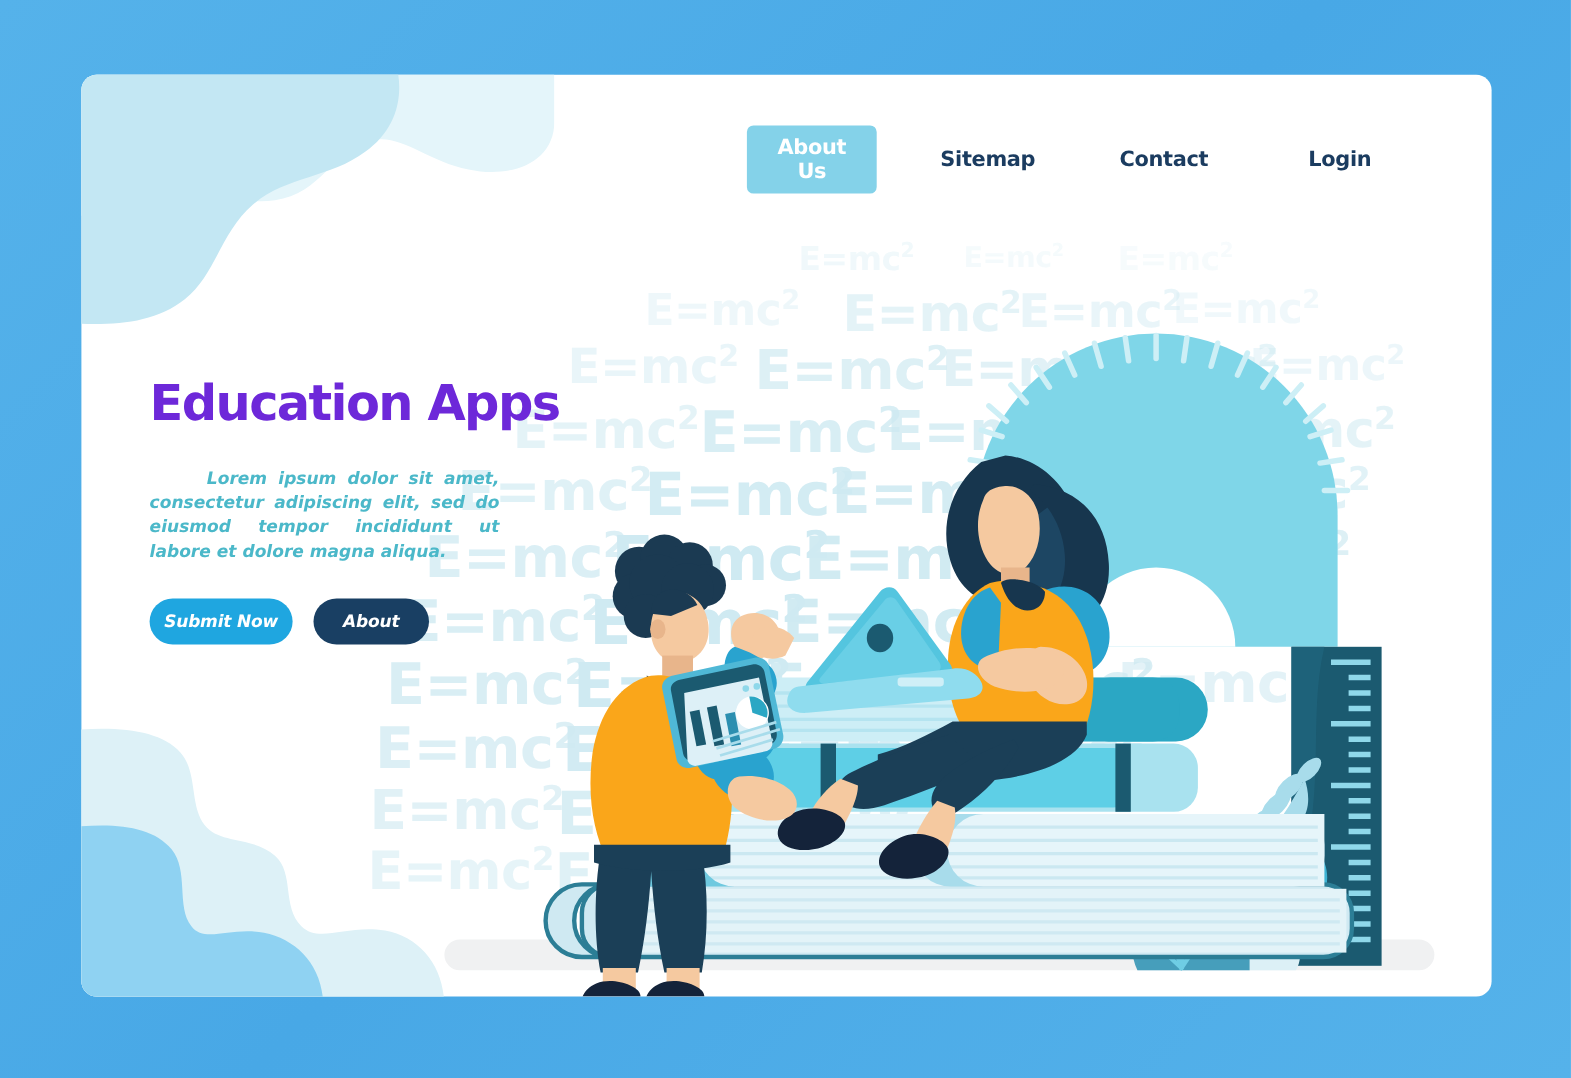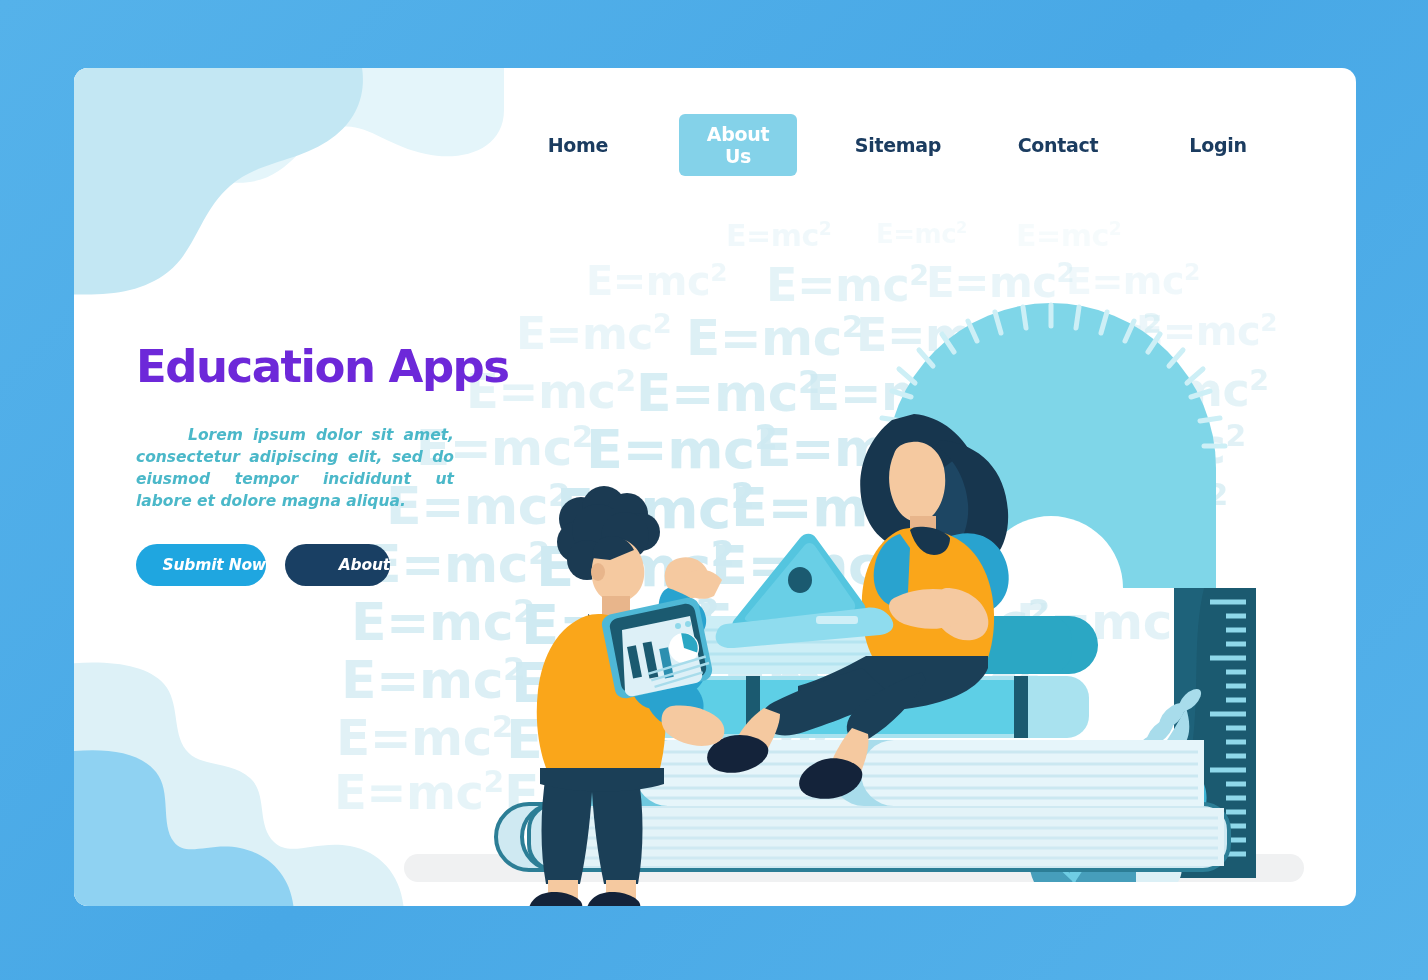--- a/index.html
+++ b/index.html
@@ -120,21 +120,20 @@
     font-family:"DejaVu Sans", sans-serif;
     font-style:italic;
     font-weight:700;
     font-size:15.5px;
     color:#FFFFFF;
     border:none;
     border-radius:22px;
     padding:12px 0;
     cursor:pointer;
     letter-spacing:-0.2px;
-    text-align:right;
   }
   #btn-submit { background:#1FA6E0; width:130px; }
   #btn-cancel { background:#193F63; width:105px; }
 
   
   #stage {
     position:absolute;
     left:0; top:0; width:100%; height:100%;
     z-index:20;
     pointer-events:none;
@@ -202,21 +201,20 @@
         <span class="wm" style="left: 770px; top: 582px; font-size: 52px; opacity: 0.66;">E=mc<sup>2</sup></span>
         <span class="wm" style="left: 250px; top: 640px; font-size: 50px; opacity: 0.62;">E=mc<sup>2</sup></span>
         <span class="wm" style="left: 420px; top: 640px; font-size: 54px; opacity: 0.8;">E=mc<sup>2</sup></span>
         <span class="wm" style="left: 595px; top: 640px; font-size: 52px; opacity: 0.68;">E=mc<sup>2</sup></span>
         <span class="wm" style="left: 248px; top: 696px; font-size: 48px; opacity: 0.5;">E=mc<sup>2</sup></span>
         <span class="wm" style="left: 418px; top: 696px; font-size: 52px; opacity: 0.66;">E=mc<sup>2</sup></span>
         <span class="wm" style="left: 592px; top: 696px; font-size: 50px; opacity: 0.52;">E=mc<sup>2</sup></span>
       </div>
 
     <nav id="nav">
-        <div class="nav-item">Home</div>
         <div class="nav-item active">About Us</div>
         <div class="nav-item">Sitemap</div>
         <div class="nav-item">Contact</div>
         <div class="nav-item">Login</div>
       </nav>
 
     <div id="hero">
       <h1 id="hero-title">Education Apps</h1>
       <p id="hero-desc">Lorem ipsum dolor sit amet, consectetur adipiscing elit, sed do eiusmod tempor incididunt ut labore et dolore magna aliqua.</p>
       <div id="hero-buttons">

